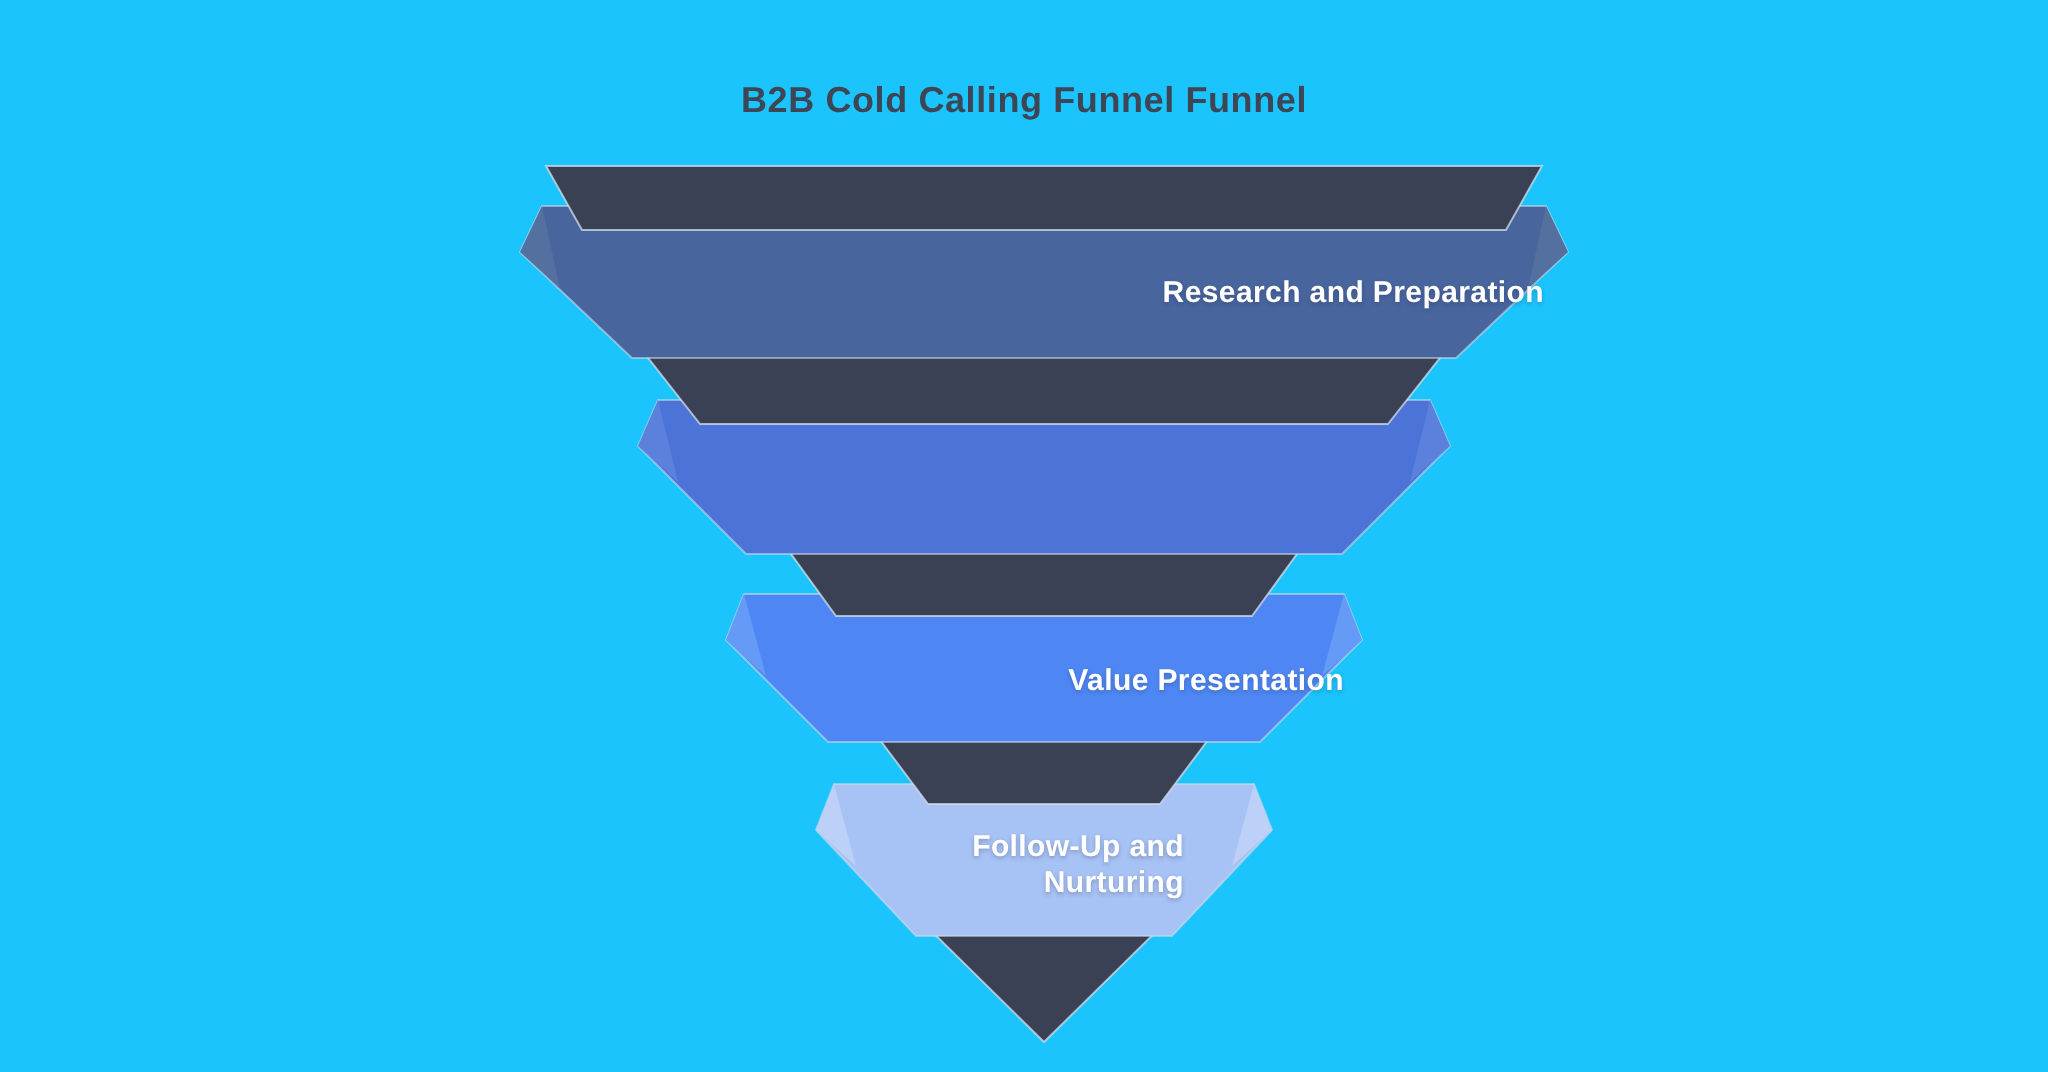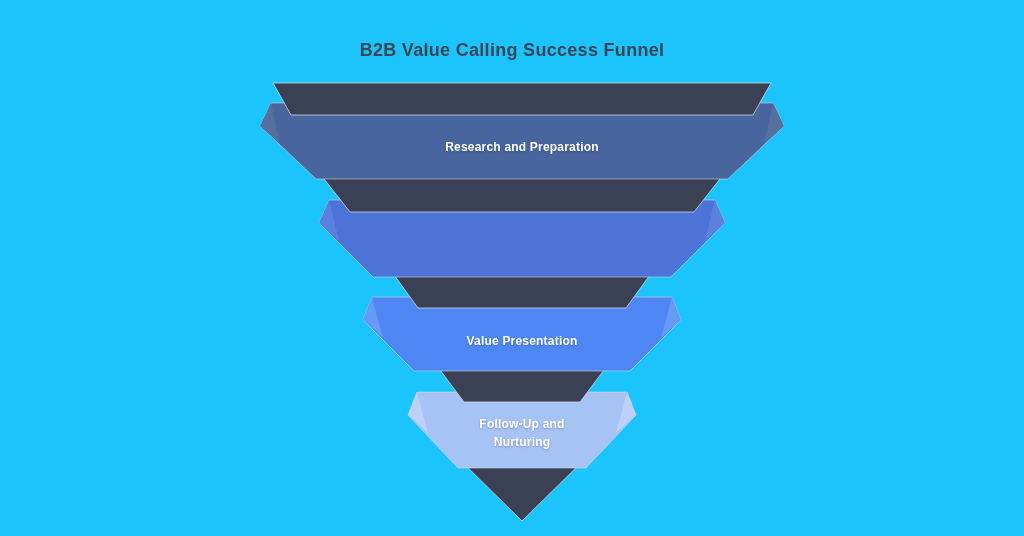--- a/index.html
+++ b/index.html
@@ -26,39 +26,39 @@
     letter-spacing: 0.3px;
     color: #3E4555;
   }
   .funnel-svg {
     position: absolute;
     top: 0;
     left: 0;
   }
   .stage-label {
     position: absolute;
-    text-align: center;
-    font-size: 12px;
+    text-align: right;
+    font-size: 15px;
     font-weight: bold;
     line-height: 18px;
     letter-spacing: 0.2px;
     color: #FFFFFF;
     text-shadow: 0 1px 2px rgba(40, 50, 80, 0.30);
   }
   .stage-label-1 { left: 272px; top: 138px; width: 500px; }
   .stage-label-2 { left: 322px; top: 234px; width: 404px; }
   .stage-label-3 { left: 372px; top: 332px; width: 300px; }
   .stage-label-4 { left: 452px; top: 415px; width: 140px; }
 </style>
 </head>
 <body>
 
 <div class="canvas">
 
-  <div class="page-title">B2B Value Calling Success Funnel</div>
+  <div class="page-title">B2B Cold Calling Funnel Funnel</div>
 
   <svg class="funnel-svg" width="1024" height="536" viewBox="0 0 1024 536">
 
     <polygon points="456,456 588,456 522,521" stroke="#d6deea" stroke-opacity="0.75" stroke-width="1" fill="#3A4154"></polygon>
 
     <polygon points="417,392 627,392 636,415 586,468 458,468 408,415" stroke="#d6deea" stroke-opacity="0.55" stroke-width="1" fill="#A7C2F4"></polygon>
     <polygon points="417,392 408,415 428,433" fill="#BCD0F8"></polygon>
     <polygon points="627,392 636,415 616,433" fill="#BCD0F8"></polygon>
 
     <polygon points="434,362 610,362 580,402 464,402" stroke="#d6deea" stroke-opacity="0.75" stroke-width="1" fill="#3A4154"></polygon>

